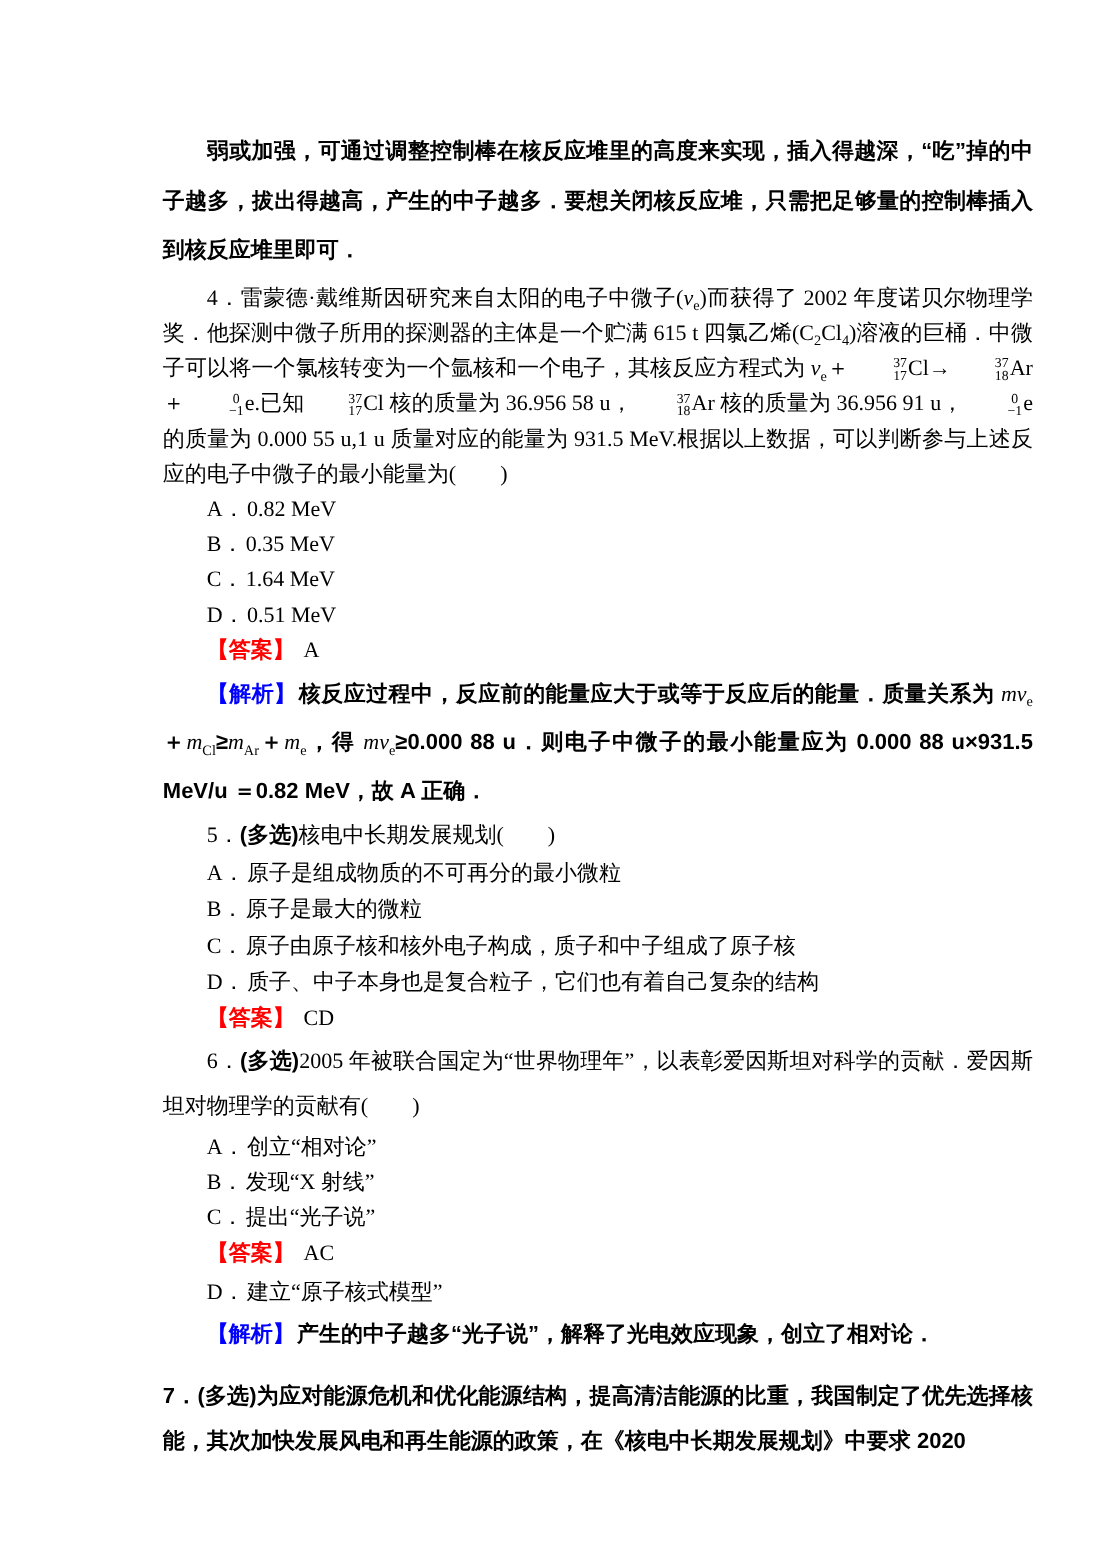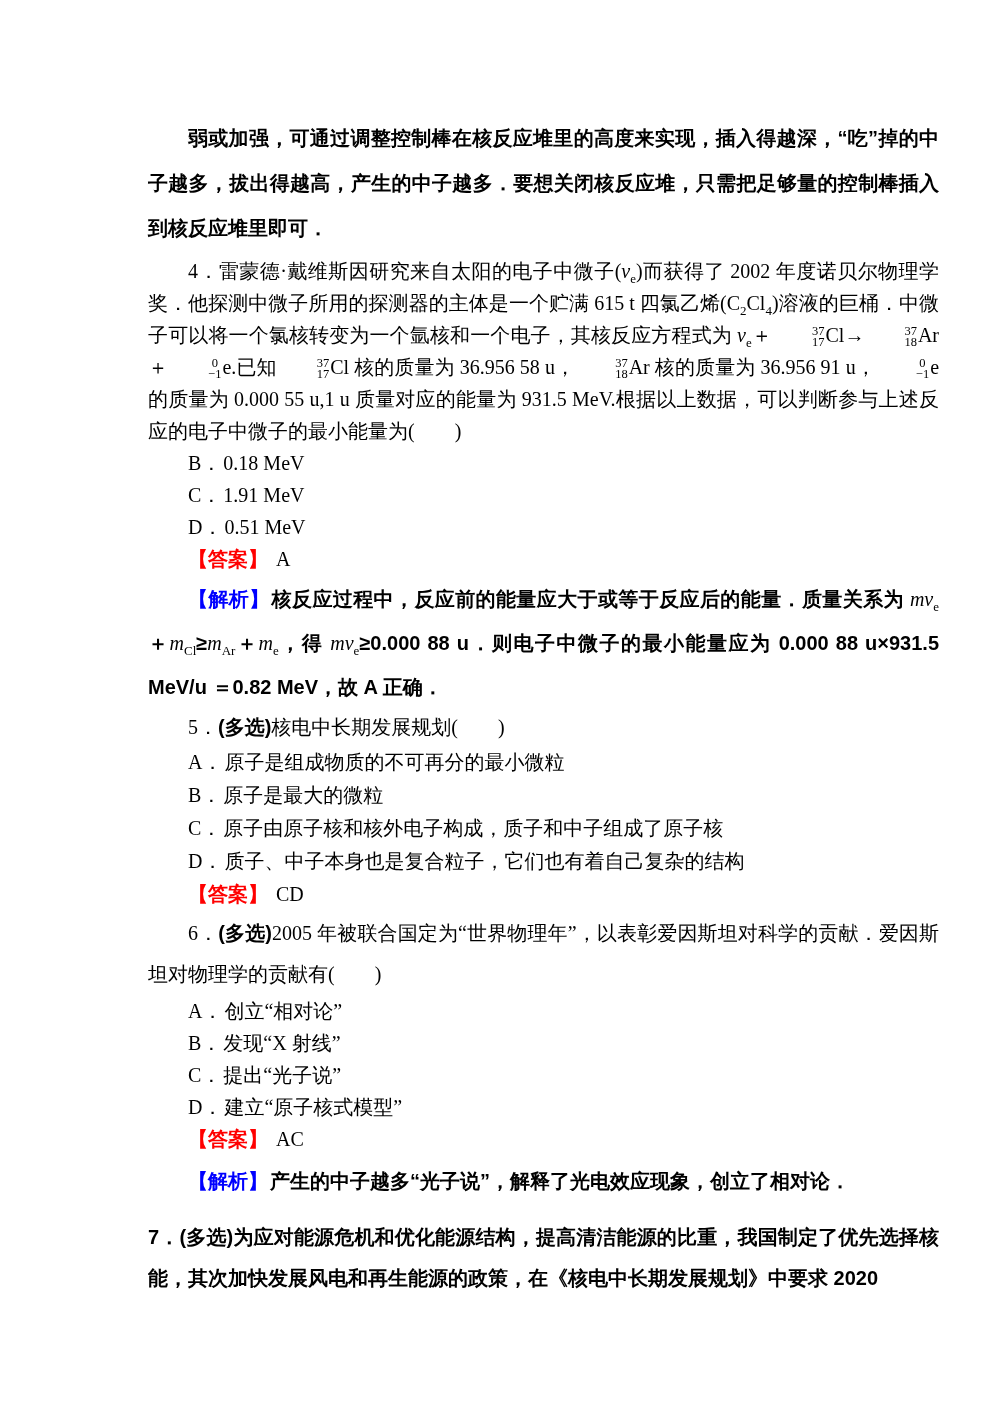--- a/index.html
+++ b/index.html
@@ -77,33 +77,34 @@
   .nuc-sym { display: inline; }
   b.brun { font-family: "Liberation Sans", "DejaVu Sans", sans-serif; font-weight: 700; font-style: normal; }
 </style>
 </head>
 <body>
 
 <div class="page">
   <div>
       <div class="block hei lh45 indent mb4"><span>弱或加强，可通过调整控制棒在核反应堆里的高度来实现，插入得越深，“吃”掉的中子越多，拔出得越高，产生的中子越多．要想关闭核反应堆，只需把足够量的控制棒插入到核反应堆里即可．</span></div>
       <div class="block song lh32 indent"><span>4．雷蒙德·戴维斯因研究来自太阳的电子中微子(</span><i class="var">ν</i><sub class="scr">e</sub><span>)而获得了 2002 年度诺贝尔物理学奖．他探测中微子所用的探测器的主体是一个贮满 615 t 四氯乙烯(C</span><sub class="scr">2</sub><span>Cl</span><sub class="scr">4</sub><span>)溶液的巨桶．中微子可以将一个氯核转变为一个氩核和一个电子，其核反应方程式为 </span><i class="var">ν</i><sub class="scr">e</sub><span>＋</span><span class="nuclide"><span class="nuc-scripts"><span class="nuc-sup">37</span><span class="nuc-sub">17</span></span><span class="nuc-sym">Cl</span></span><span>→</span><span class="nuclide"><span class="nuc-scripts"><span class="nuc-sup">37</span><span class="nuc-sub">18</span></span><span class="nuc-sym">Ar</span></span><span>＋</span><span class="nuclide"><span class="nuc-scripts"><span class="nuc-sup">0</span><span class="nuc-sub">−1</span></span><span class="nuc-sym">e</span></span><span>.已知</span><span class="nuclide"><span class="nuc-scripts"><span class="nuc-sup">37</span><span class="nuc-sub">17</span></span><span class="nuc-sym">Cl</span></span><span> 核的质量为 36.956 58 u，</span><span class="nuclide"><span class="nuc-scripts"><span class="nuc-sup">37</span><span class="nuc-sub">18</span></span><span class="nuc-sym">Ar</span></span><span> 核的质量为 36.956 91 u，</span><span class="nuclide"><span class="nuc-scripts"><span class="nuc-sup">0</span><span class="nuc-sub">−1</span></span><span class="nuc-sym">e</span></span><span> 的质量为 0.000 55 u,1 u 质量对应的能量为 931.5 MeV.根据以上数据，可以判断参与上述反应的电子中微子的最小能量为(　　)</span></div>
-      <div class="block song lh32 opt"><span class="opt-label">B．</span><span>0.18 MeV</span></div>
-      <div class="block song lh32 opt"><span class="opt-label">C．</span><span>1.91 MeV</span></div>
+      <div class="block song lh32 opt"><span class="opt-label">A．</span><span>0.82 MeV</span></div>
+      <div class="block song lh32 opt"><span class="opt-label">B．</span><span>0.35 MeV</span></div>
+      <div class="block song lh32 opt"><span class="opt-label">C．</span><span>1.64 MeV</span></div>
       <div class="block song lh32 opt"><span class="opt-label">D．</span><span>0.51 MeV</span></div>
       <div class="block song lh32 indent mb2"><span class="tag tag-answer">【答案】</span><span>A</span></div>
       <div class="block hei lh44 indent mb2"><span class="tag tag-analysis">【解析】</span><span>核反应过程中，反应前的能量应大于或等于反应后的能量．质量关系为 </span><i class="var">mν</i><sub class="scr">e</sub><span>＋</span><i class="var">m</i><sub class="scr">Cl</sub><span>≥</span><i class="var">m</i><sub class="scr">Ar</sub><span>＋</span><i class="var">m</i><sub class="scr">e</sub><span>，得 </span><i class="var">mν</i><sub class="scr">e</sub><span>≥0.000 88 u．则电子中微子的最小能量应为 0.000 88 u×931.5 MeV/u ＝0.82 MeV，故 A 正确．</span></div>
       <div class="block song lh33 indent mb2"><span>5．</span><b class="brun">(多选)</b><span>核电中长期发展规划(　　)</span></div>
       <div class="block song lh33 opt"><span class="opt-label">A．</span><span>原子是组成物质的不可再分的最小微粒</span></div>
       <div class="block song lh33 opt"><span class="opt-label">B．</span><span>原子是最大的微粒</span></div>
       <div class="block song lh33 opt"><span class="opt-label">C．</span><span>原子由原子核和核外电子构成，质子和中子组成了原子核</span></div>
       <div class="block song lh33 opt"><span class="opt-label">D．</span><span>质子、中子本身也是复合粒子，它们也有着自己复杂的结构</span></div>
       <div class="block song lh33 indent mb2"><span class="tag tag-answer">【答案】</span><span>CD</span></div>
       <div class="block song lh41 indent"><span>6．</span><b class="brun">(多选)</b><span>2005 年被联合国定为“世界物理年”，以表彰爱因斯坦对科学的贡献．爱因斯坦对物理学的贡献有(　　)</span></div>
       <div class="block song lh32 opt"><span class="opt-label">A．</span><span>创立“相对论”</span></div>
       <div class="block song lh32 opt"><span class="opt-label">B．</span><span>发现“X 射线”</span></div>
       <div class="block song lh32 opt"><span class="opt-label">C．</span><span>提出“光子说”</span></div>
+      <div class="block song lh32 indent mb4"><span class="tag tag-answer">【答案】</span><span>AC</span></div>
       <div class="block song lh32 opt"><span class="opt-label">D．</span><span>建立“原子核式模型”</span></div>
-      <div class="block song lh32 indent mb4"><span class="tag tag-answer">【答案】</span><span>AC</span></div>
       <div class="block hei lh44 indent mb14"><span class="tag tag-analysis">【解析】</span><span>产生的中子越多“光子说”，解释了光电效应现象，创立了相对论．</span></div>
       <div class="block hei lh41"><span>7．</span><b class="brun">(多选)</b><span>为应对能源危机和优化能源结构，提高清洁能源的比重，我国制定了优先选择核能，其次加快发展风电和再生能源的政策，在《核电中长期发展规划》中要求 2020</span></div>
     </div>
 </div>
 
 </body></html>

